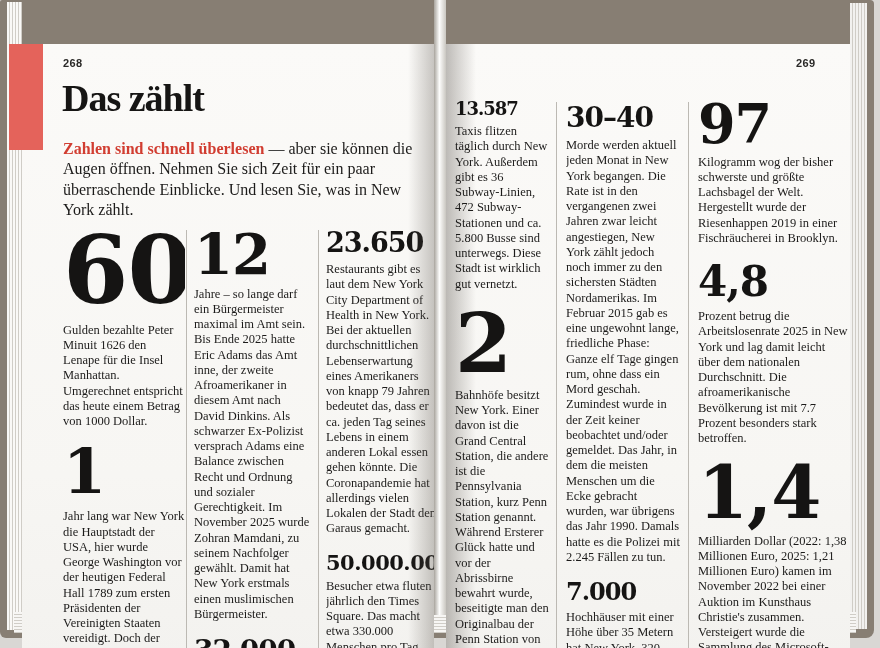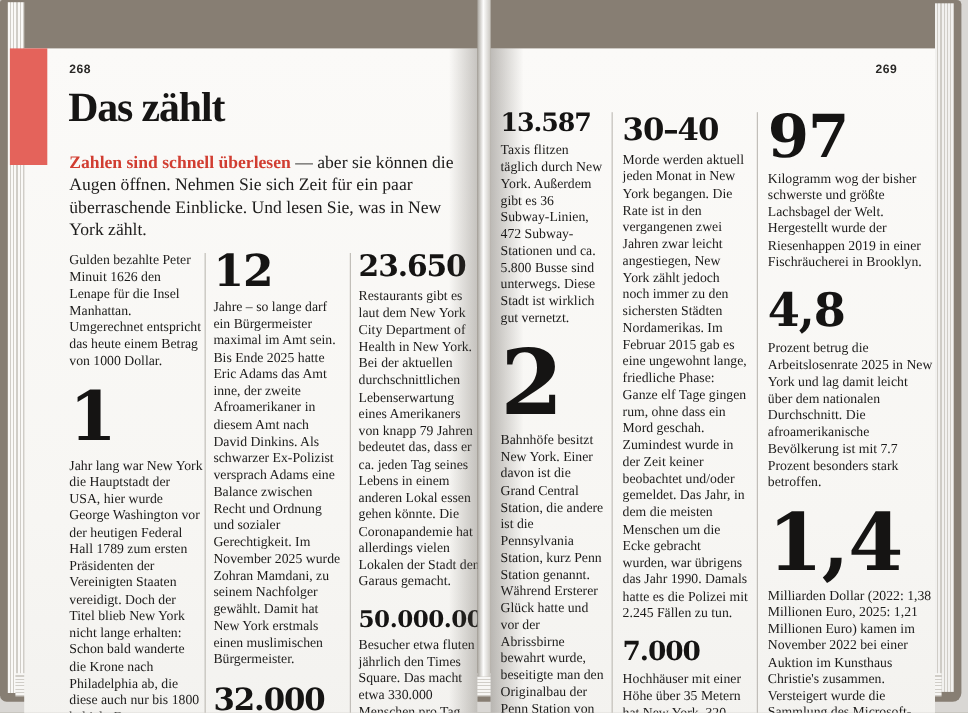--- a/index.html
+++ b/index.html
@@ -64,25 +64,25 @@
   .vl-r{top:58px;height:552px;}
   .vl-r.p1{left:110px;} .vl-r.p2{left:242px;}
   .entry{margin:0 0 15px 0;}
   .num{
     font-family:"DejaVu Serif",serif;font-weight:700;color:#151413;
     letter-spacing:-1px;white-space:nowrap;line-height:1;margin:0 0 6px 0;
   }
   .txt{font-size:12.5px;line-height:1.22;color:#1c1b1a;hyphens:auto;-webkit-hyphens:auto;}
   .s60{font-size:94px;line-height:0.88;margin-bottom:11px;}
   .s1{font-size:62px;line-height:0.9;margin-top:8px;margin-bottom:9px;}
-  .s12{font-size:40px;line-height:0.92;}
+  .s12{font-size:56px;line-height:0.92;}
   .s32{font-size:28px;margin-top:6px;}
   .s23{font-size:27px;}
   .s50{font-size:21px;letter-spacing:-0.5px;margin-top:6px;}
-  .s13{font-size:23px;}
+  .s13{font-size:18px;}
   .s2{font-size:82px;line-height:0.88;margin:12px 0 9px 0;}
   .s34{font-size:28px;}
   .s70{font-size:24px;margin-top:4px;}
   .s97{font-size:54px;line-height:0.9;}
   .s48{font-size:42px;margin-top:8px;}
   .s14{font-size:72px;line-height:0.88;margin-top:6px;margin-bottom:9px;}
 </style>
 </head>
 <body>
 
@@ -98,20 +98,21 @@
     <div class="title">Das zählt</div>
     <div class="lead">
       <span class="lead-hl">Zahlen sind schnell überlesen</span><span> — aber sie können die Augen öffnen. Nehmen Sie sich Zeit für ein paar überraschende Einblicke. Und lesen Sie, was in New York zählt.</span>
     </div>
 
     <div class="vl vl-l p1"></div>
     <div class="vl vl-l p2"></div>
 
     <div class="col c1">
       <div class="entry">
+        <div class="num s60">60</div>
         <div class="txt">Gulden bezahlte Peter Minuit 1626 den Lenape für die Insel Manhattan. Umgerechnet entspricht das heute einem Betrag von 1000 Dollar.</div>
       </div>
       <div class="entry">
         <div class="num s1">1</div>
         <div class="txt">Jahr lang war New York die Hauptstadt der USA, hier wurde George Washington vor der heutigen Federal Hall 1789 zum ersten Präsidenten der Vereinigten Staaten vereidigt. Doch der Titel blieb New York nicht lange erhalten: Schon bald wanderte die Krone nach Philadelphia ab, die diese auch nur bis 1800 behielt. Dann war nämlich Washington D.C. dafür bereit.</div>
       </div>
     </div>
 
     <div class="col c2">
       <div class="entry">

